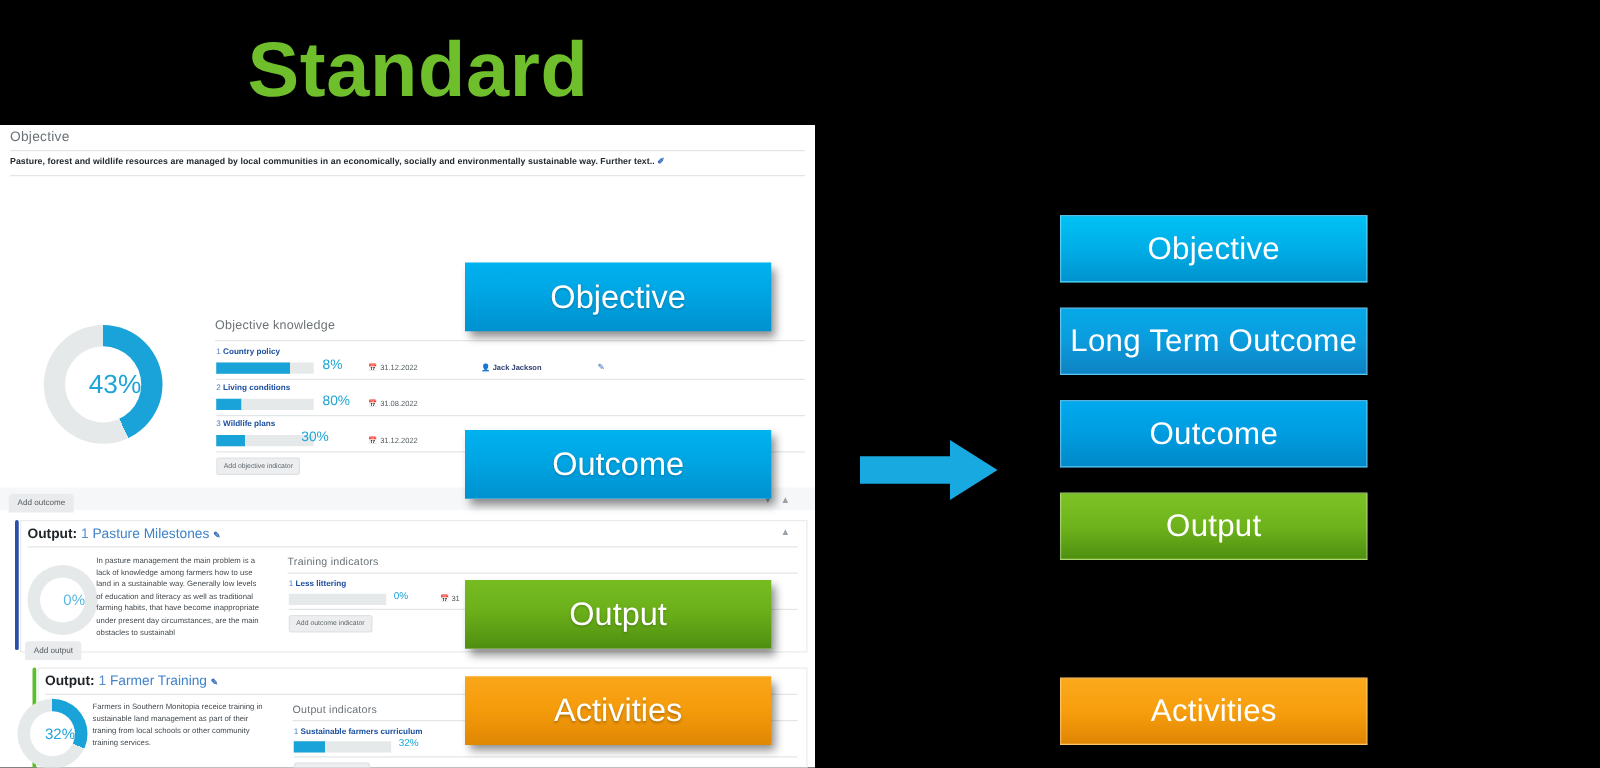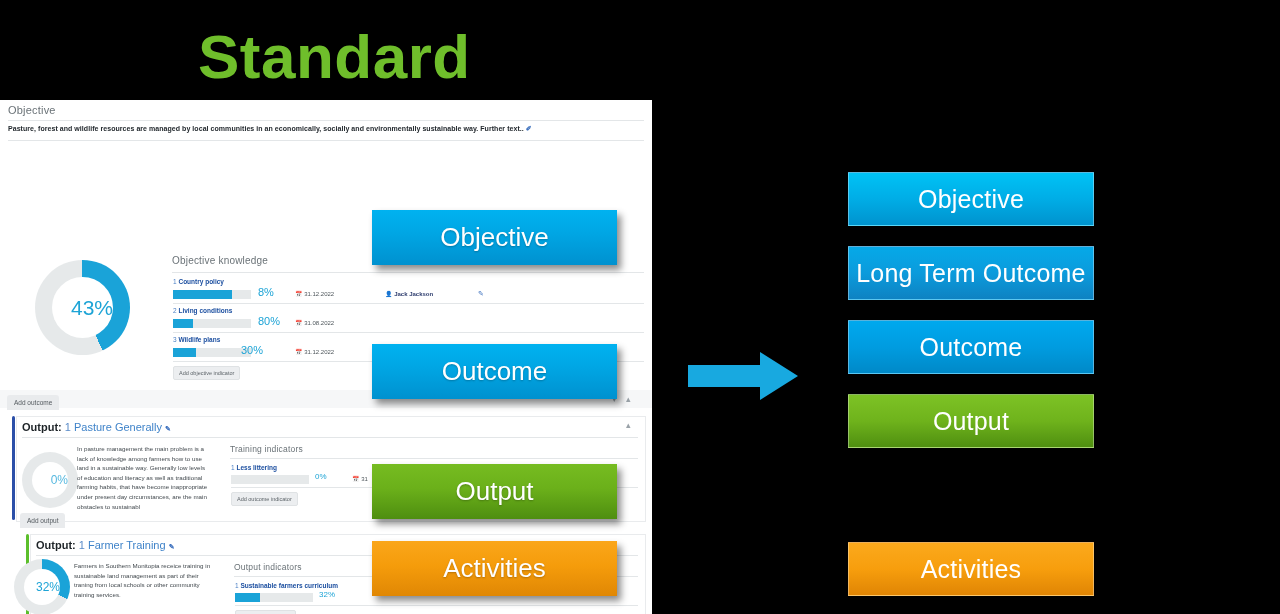--- a/index.html
+++ b/index.html
@@ -203,21 +203,21 @@
       <div class="panel-bg" style="left:0px;top:290px;width:652px;height:18px;"></div>
       <div class="tab-grey" style="left:7px;top:295px;">Add outcome</div>
       <div class="chev" style="left:612px;top:294px;">▾</div>
       <div class="chev" style="left:626px;top:294px;">▴</div>
 
       <div class="sidebar-rail" style="left:12px;top:316px;height:104px;background:#2b4fa8;"></div>
       <div class="card" style="left:16px;top:316px;width:628px;height:104px;border:1px solid #e9ebed;"></div>
       <div class="sec-head" style="left:22px;top:321px;">
         <span class="lbl">Output:</span>
         <span class="num">1</span>
-        <span class="nm">Pasture Generally</span>
+        <span class="nm">Pasture Milestones</span>
         <span class="edit-ico">✎</span>
       </div>
       <div class="chev" style="left:626px;top:320px;">▴</div>
       <div class="hr" style="left:22px;top:337px;width:616px;"></div>
 
       <div class="donut" id="donut-outcome" style="background: conic-gradient(rgb(26, 163, 216) 0turn, rgb(26, 163, 216) 0turn, rgb(230, 233, 234) 0turn, rgb(230, 233, 234) 1turn);">
         <div class="hole">
           <span class="pc">0%</span>
         </div>
       </div>

